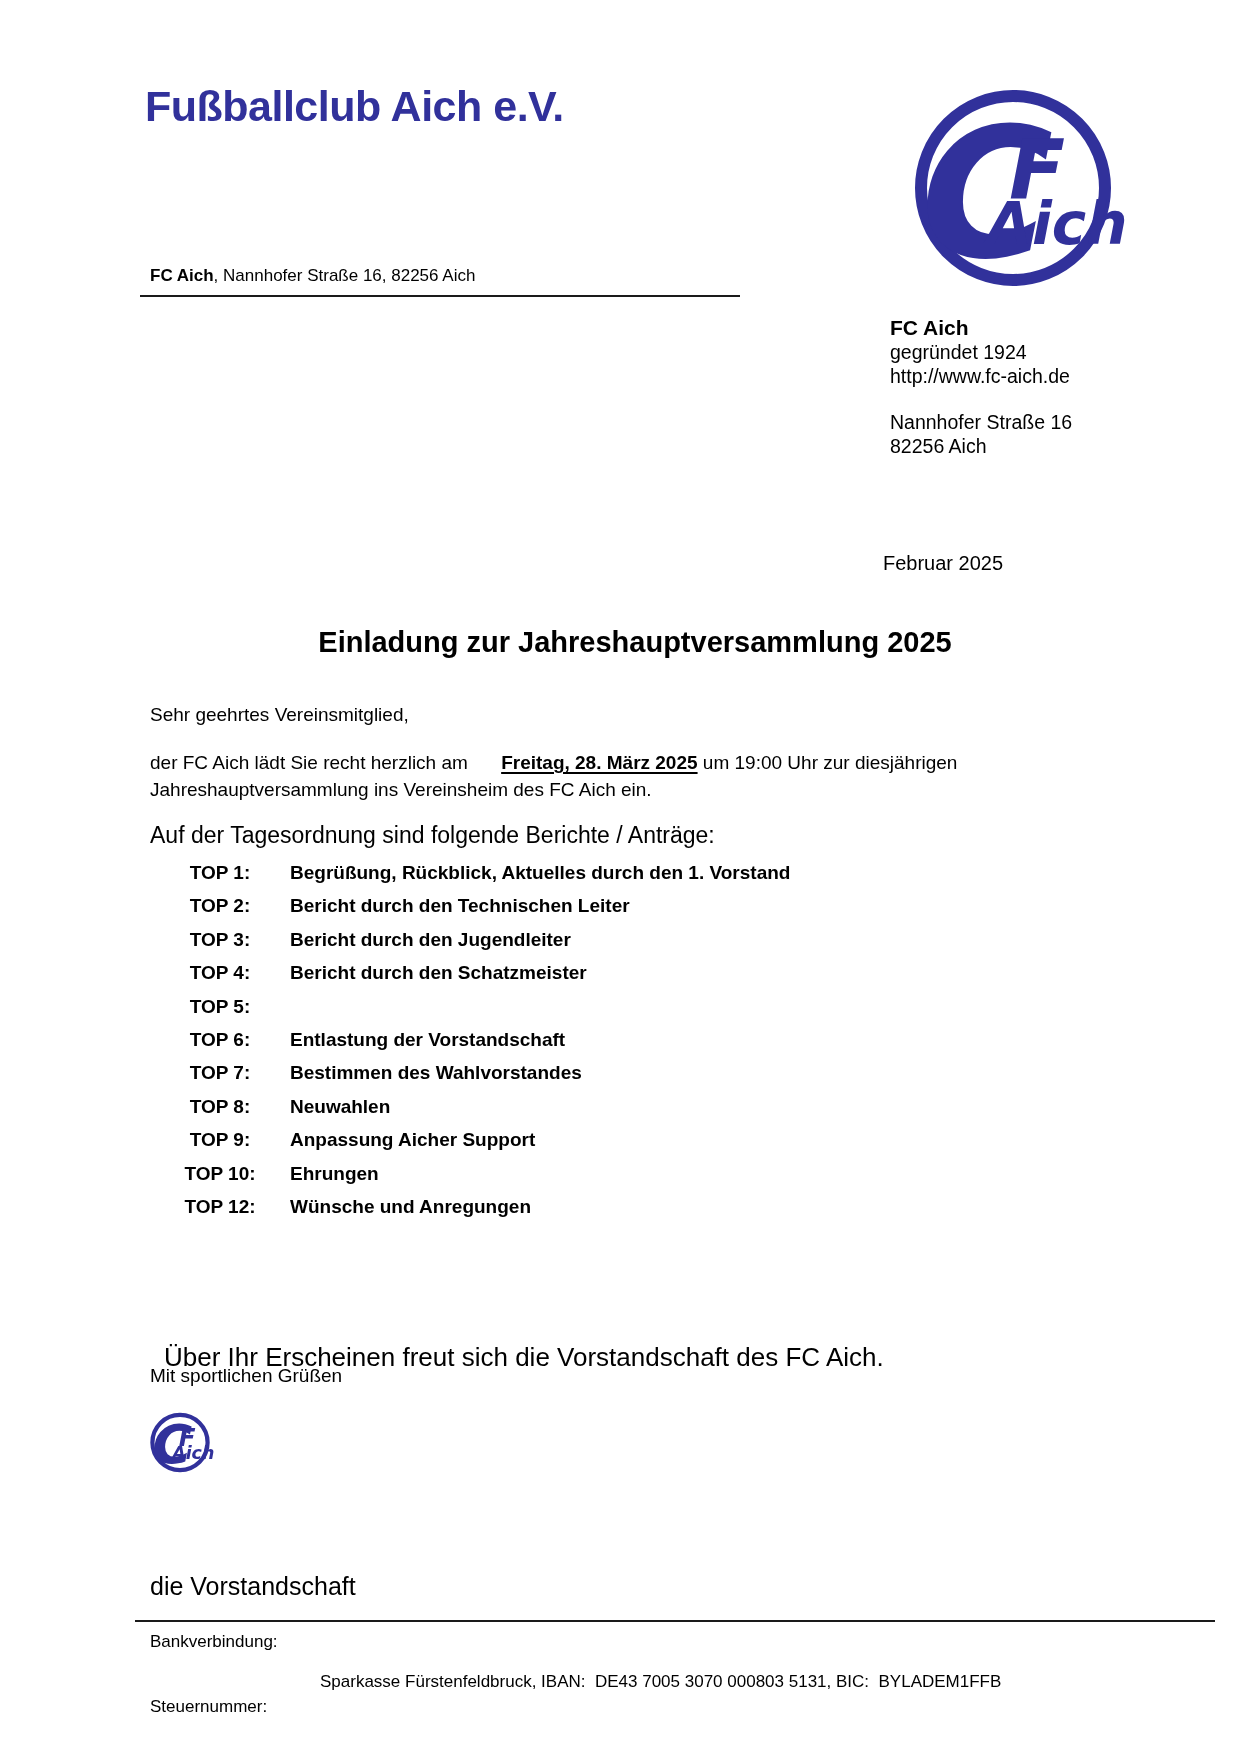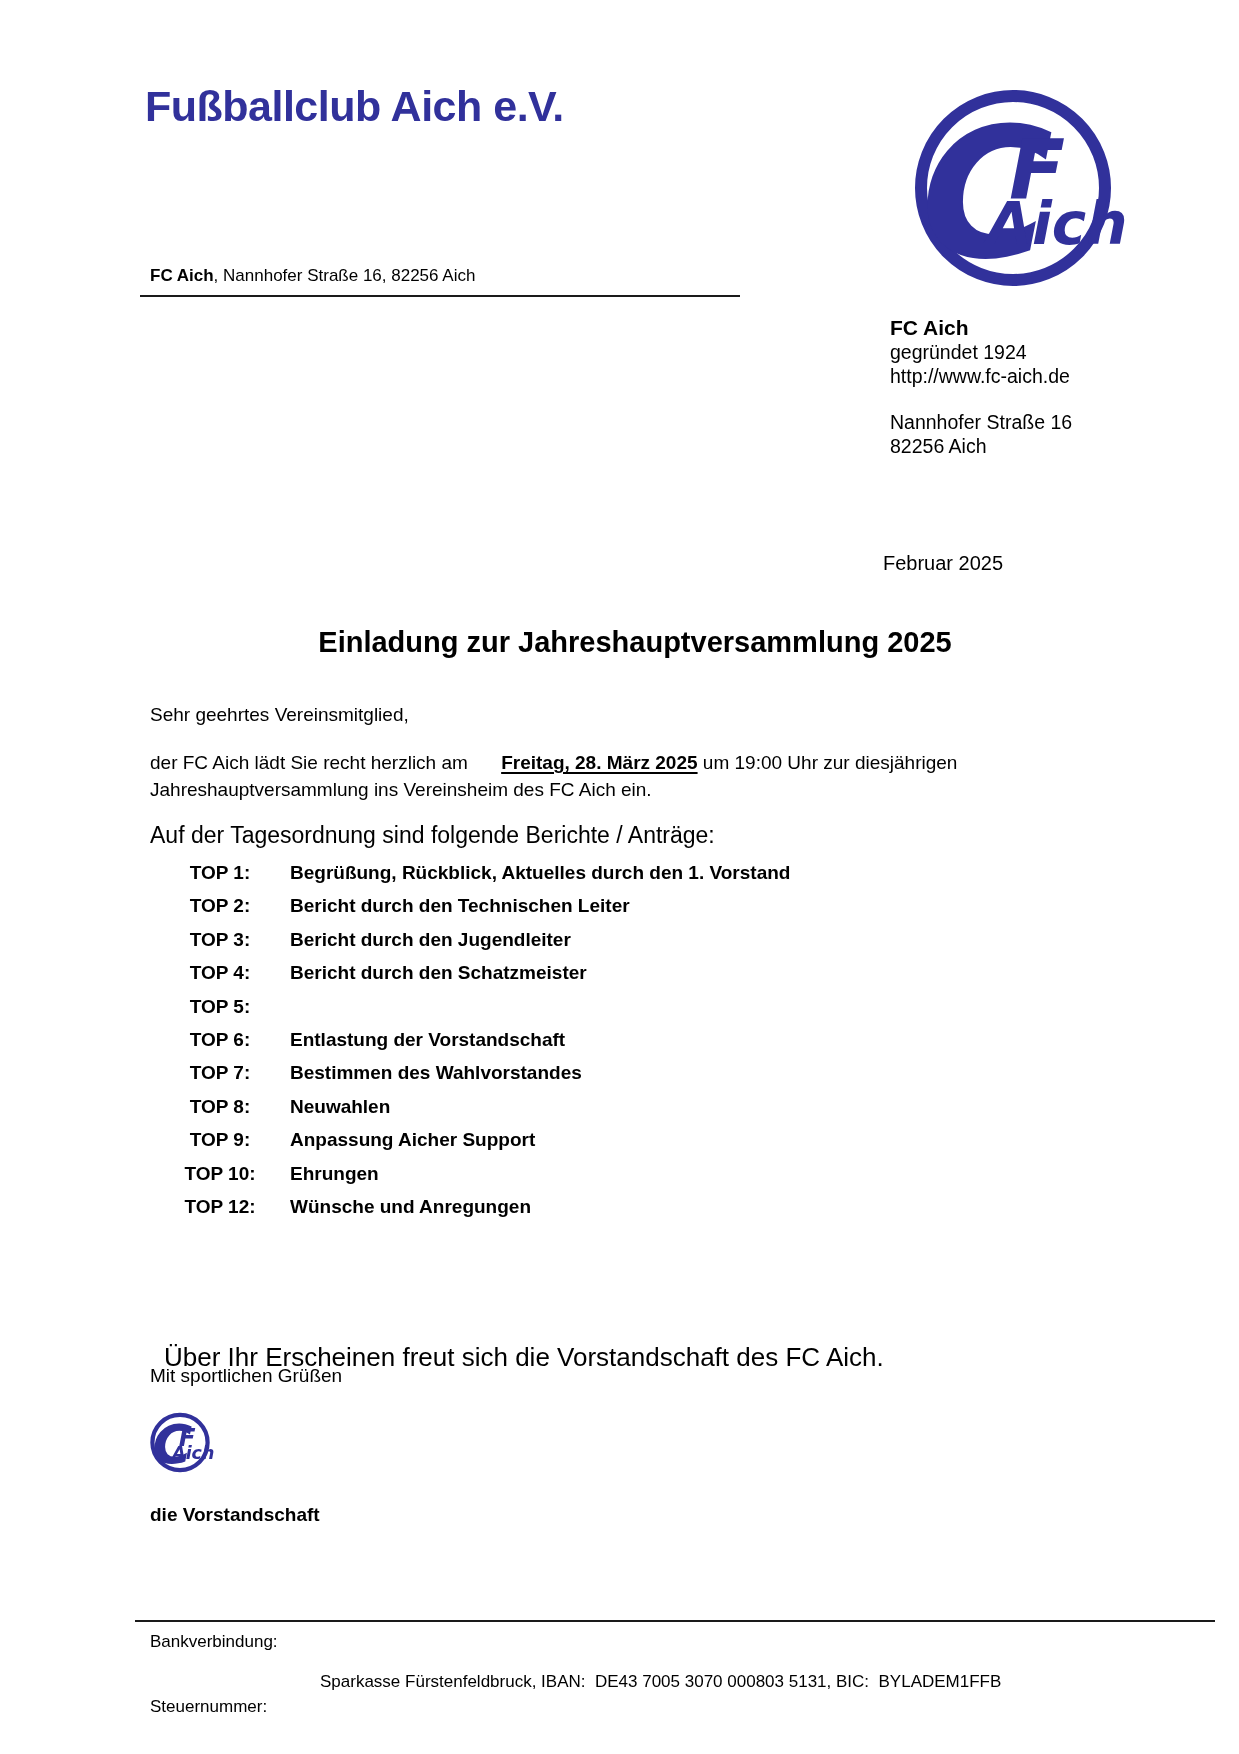--- a/index.html
+++ b/index.html
@@ -22,21 +22,21 @@
   .doc-title{left:150px;top:626px;width:970px;text-align:center;font-size:29px;font-weight:bold;}
   .salutation{left:150px;top:704px;font-size:19px;}
   .intro{left:150px;top:749px;width:980px;font-size:19px;line-height:27px;}
   .intro .date{font-weight:bold;text-decoration:underline;text-underline-offset:3px;text-decoration-thickness:2px;margin-left:28px;}
   .agenda-heading{left:150px;top:822px;font-size:23px;}
   .agenda{left:150px;top:862px;width:980px;}
   .agenda-row{display:flex;height:33.4px;font-size:19px;font-weight:bold;}
   .agenda-row .lbl{width:140px;flex:0 0 140px;text-align:center;}
   .attendance{left:164px;top:1318px;font-size:26px;margin-top:24px;}
   .regards{left:150px;top:1365px;font-size:19px;}
-  .signature{left:150px;top:1504px;font-size:19px;font-weight:bold;}
+  .signature{left:150px;top:1572px;font-size:25px;}
   .footer-rule{left:135px;top:1620px;width:1080px;height:2px;background:#1a1a1a;}
   .footer{left:150px;top:1629px;font-size:17px;line-height:25px;}
   .footer-row{display:flex;gap:30px;}
   .footer-row .lbl{width:140px;flex:0 0 140px;}
   .footer-row .val{white-space:pre-wrap;margin-top:40px;}
 </style>
 </head>
 <body>
 
 <div class="page">

